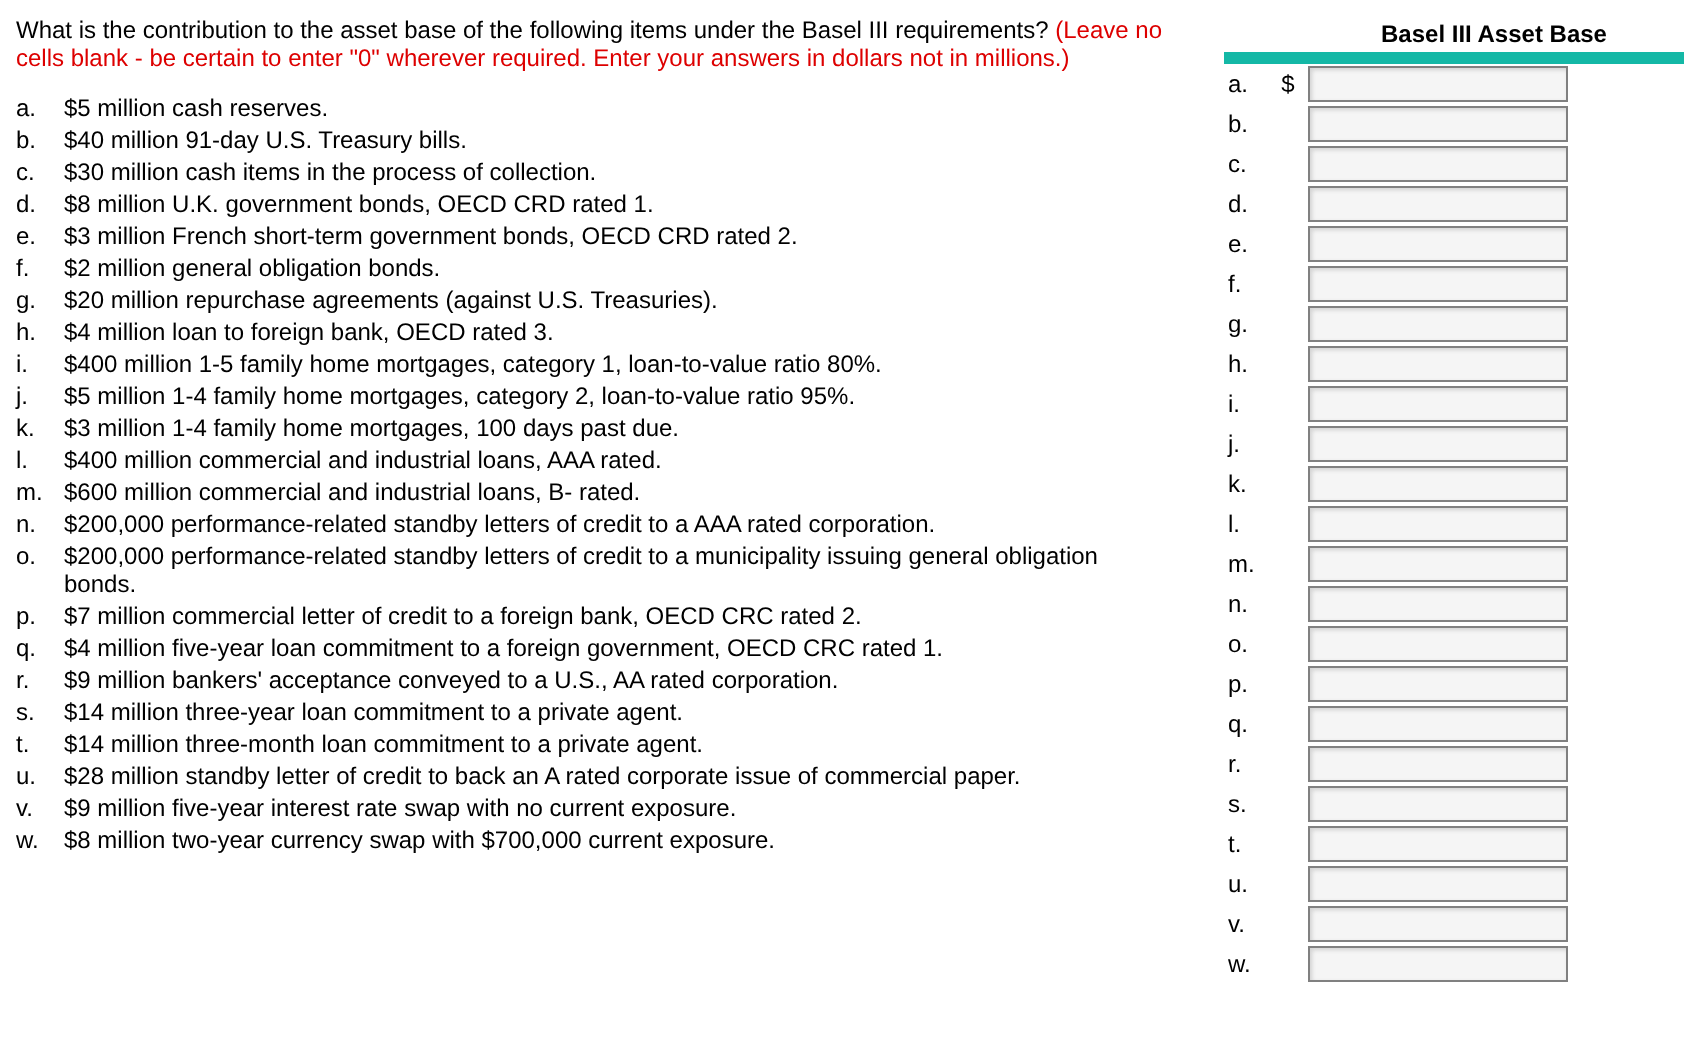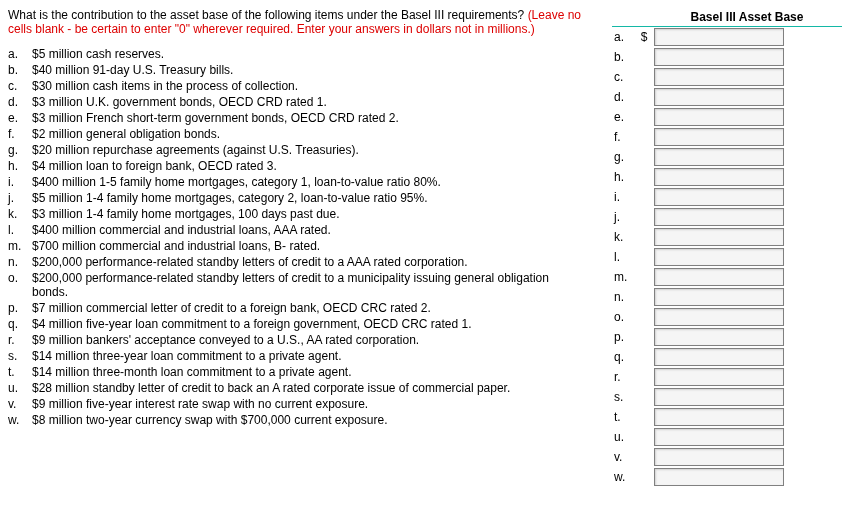--- a/index.html
+++ b/index.html
@@ -48,21 +48,21 @@
     margin-top: 12px;
   }
   .answer-table {
     border-collapse: collapse;
     width: 100%;
   }
   .answer-table th {
     font-weight: bold;
     text-align: center;
     padding: 2px;
-    border-bottom: 1px solid #14b8a6;
+    border-bottom: 6px solid #14b8a6;
   }
   .answer-table td {
     padding: 1px 2px;
     vertical-align: middle;
   }
   .answer-letter {
     width: 20px;
     text-align: left;
   }
   .dollar {
@@ -96,21 +96,21 @@
         <div class="item-row">
           <div class="item-letter">b.</div>
           <div class="item-text">$40 million 91-day U.S. Treasury bills.</div>
         </div>
         <div class="item-row">
           <div class="item-letter">c.</div>
           <div class="item-text">$30 million cash items in the process of collection.</div>
         </div>
         <div class="item-row">
           <div class="item-letter">d.</div>
-          <div class="item-text">$3 million U.K. government bonds, OECD CRD rated 1.</div>
+          <div class="item-text">$8 million U.K. government bonds, OECD CRD rated 1.</div>
         </div>
         <div class="item-row">
           <div class="item-letter">e.</div>
           <div class="item-text">$3 million French short-term government bonds, OECD CRD rated 2.</div>
         </div>
         <div class="item-row">
           <div class="item-letter">f.</div>
           <div class="item-text">$2 million general obligation bonds.</div>
         </div>
         <div class="item-row">
@@ -132,21 +132,21 @@
         <div class="item-row">
           <div class="item-letter">k.</div>
           <div class="item-text">$3 million 1-4 family home mortgages, 100 days past due.</div>
         </div>
         <div class="item-row">
           <div class="item-letter">l.</div>
           <div class="item-text">$400 million commercial and industrial loans, AAA rated.</div>
         </div>
         <div class="item-row">
           <div class="item-letter">m.</div>
-          <div class="item-text">$700 million commercial and industrial loans, B- rated.</div>
+          <div class="item-text">$600 million commercial and industrial loans, B- rated.</div>
         </div>
         <div class="item-row">
           <div class="item-letter">n.</div>
           <div class="item-text">$200,000 performance-related standby letters of credit to a AAA rated corporation.</div>
         </div>
         <div class="item-row">
           <div class="item-letter">o.</div>
           <div class="item-text">$200,000 performance-related standby letters of credit to a municipality issuing general obligation bonds.</div>
         </div>
         <div class="item-row">

